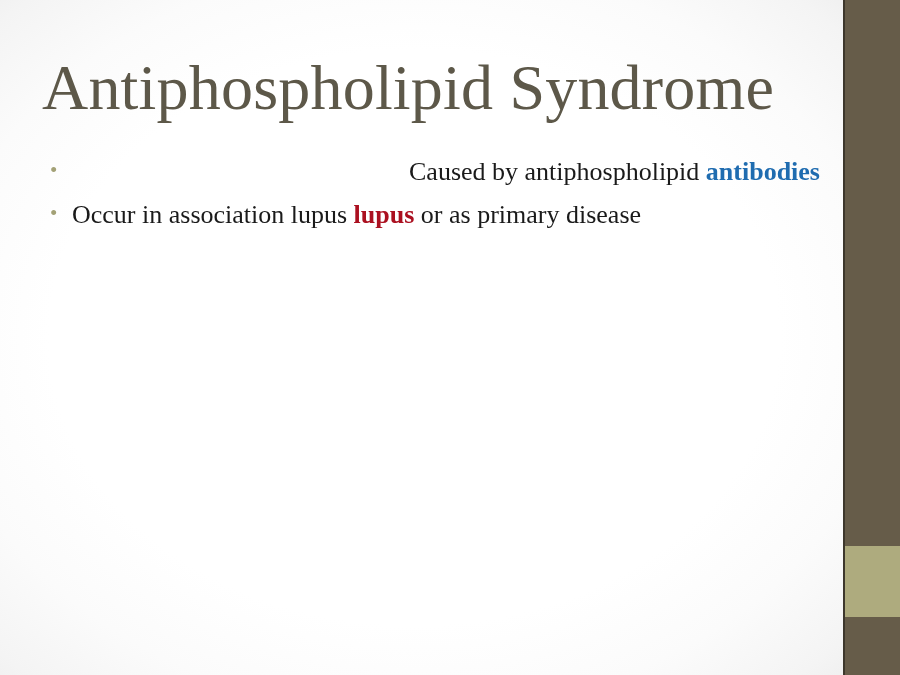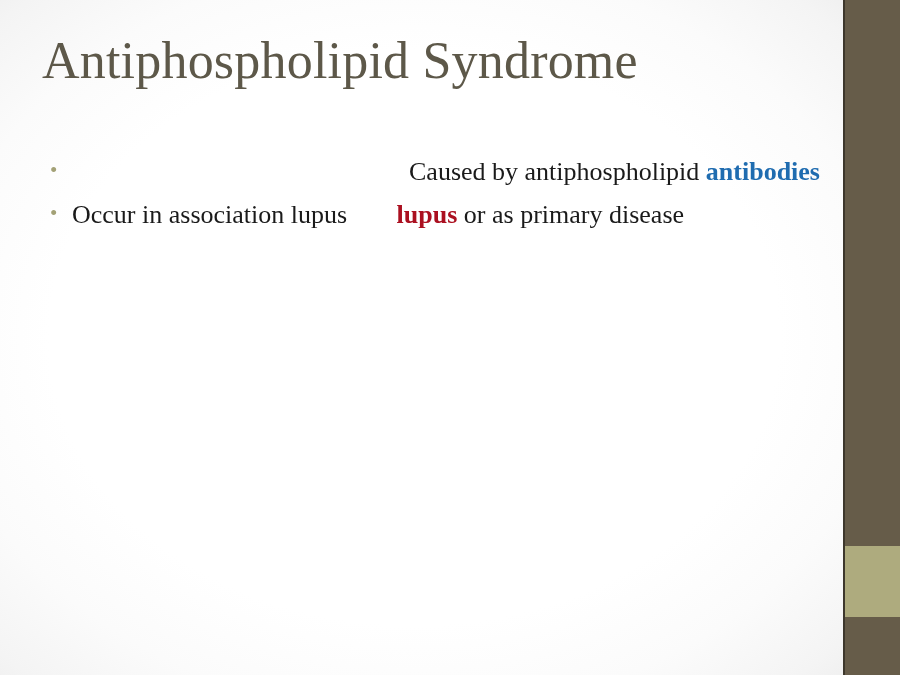--- a/index.html
+++ b/index.html
@@ -53,24 +53,24 @@
     right: 0;
   }
   #sidebar .band-top    { top: 0;     height: 546px; }
   #sidebar .band-accent { top: 546px; height: 71px;  }
   #sidebar .band-bottom { top: 617px; height: 58px;  }
 
   
   #title {
     position: absolute;
     left: 42px;
-    top: 32px;
+    top: 52px;
     width: 760px;
     color: #5d5849;
-    font-size: 52px;
+    font-size: 64px;
     line-height: 1.12;
     font-weight: 400;
     letter-spacing: 0.2px;
     white-space: nowrap;
   }
 
   
   #body {
     position: absolute;
     left: 50px;
@@ -125,18 +125,18 @@
 
   <div id="body">
 
     <div class="bullet-row">
       <span class="bullet-marker" style="color: rgb(163, 161, 118);">•</span>
       <span class="bullet-text" style="color: rgb(26, 26, 26); text-align: right;"><span>Caused by antiphospholipid </span><span class="kw-blue" style="color: rgb(31, 108, 176);">antibodies</span></span>
     </div>
 
     <div class="bullet-row">
       <span class="bullet-marker" style="color: rgb(163, 161, 118);">•</span>
-      <span class="bullet-text" style="color: rgb(26, 26, 26);"><span>Occur in association lupus </span><span class="kw-red" style="color: rgb(171, 16, 32); margin-left: 43px;">lupus</span><span> or as primary disease</span></span>
+      <span class="bullet-text" style="color: rgb(26, 26, 26);"><span>Occur in association lupus </span><span class="kw-red" style="color: rgb(171, 16, 32);">lupus</span><span> or as primary disease</span></span>
     </div>
 
   </div>
 
 </div>
 
 </body></html>

